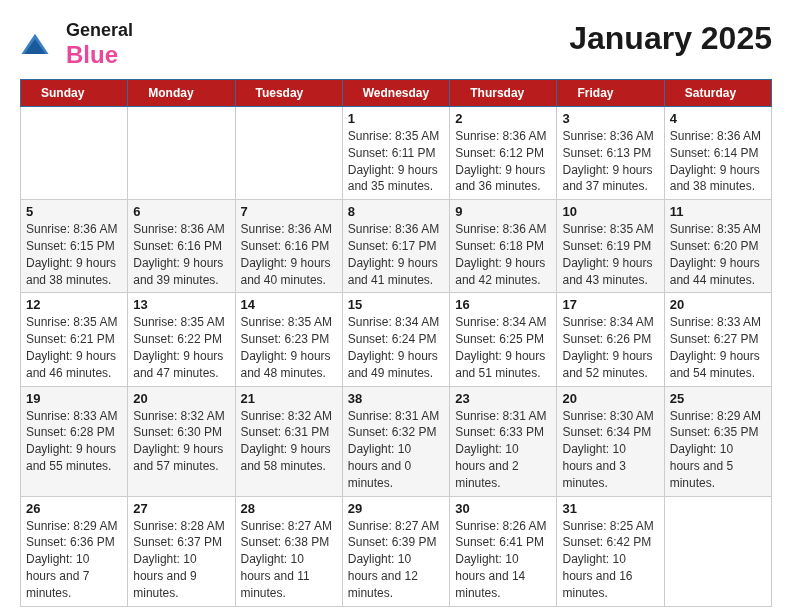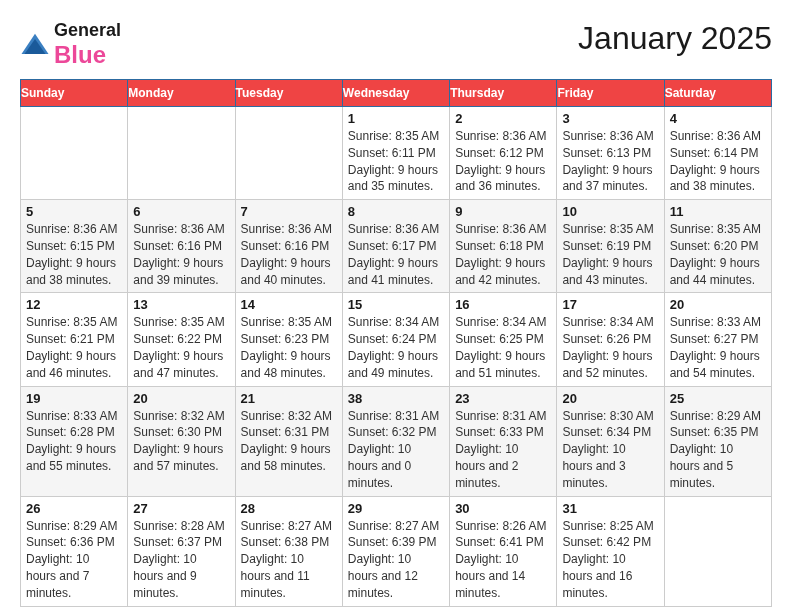--- a/index.html
+++ b/index.html
@@ -12,49 +12,49 @@
     }
     .header {
       display: flex;
       justify-content: space-between;
       align-items: flex-start;
       margin-bottom: 10px;
     }
     .logo {
       display: flex;
       align-items: center;
-      gap: 4px;
+      gap: 16px;
     }
     .logo-icon {
       width: 30px;
       height: 30px;
     }
     .title-section {
       text-align: right;
     }
     .month-title {
       font-size: 32px;
-      font-weight: normal;
+      font-weight: bold;
       color: #1a1a1a;
       margin-left: 20px;
     }
     .subtitle {
       font-size: 14px;
       color: #555;
     }
     .calendar {
       width: 100%;
       border-collapse: collapse;
       font-size: 11px;
     }
     .calendar th {
-      background: #ef4444;
+      background: #b91c1c;
       color: #fff;
       text-align: left;
-      padding: 6px 0;
+      padding: 6px 20px;
       font-size: 12px;
       font-weight: bold;
       border: 1px solid #2c6aa0;
     }
     .calendar td {
       border: 1px solid #ccc;
       vertical-align: top;
       padding: 4px 5px;
       width: calc(100% / 7);
       min-height: 80px;

